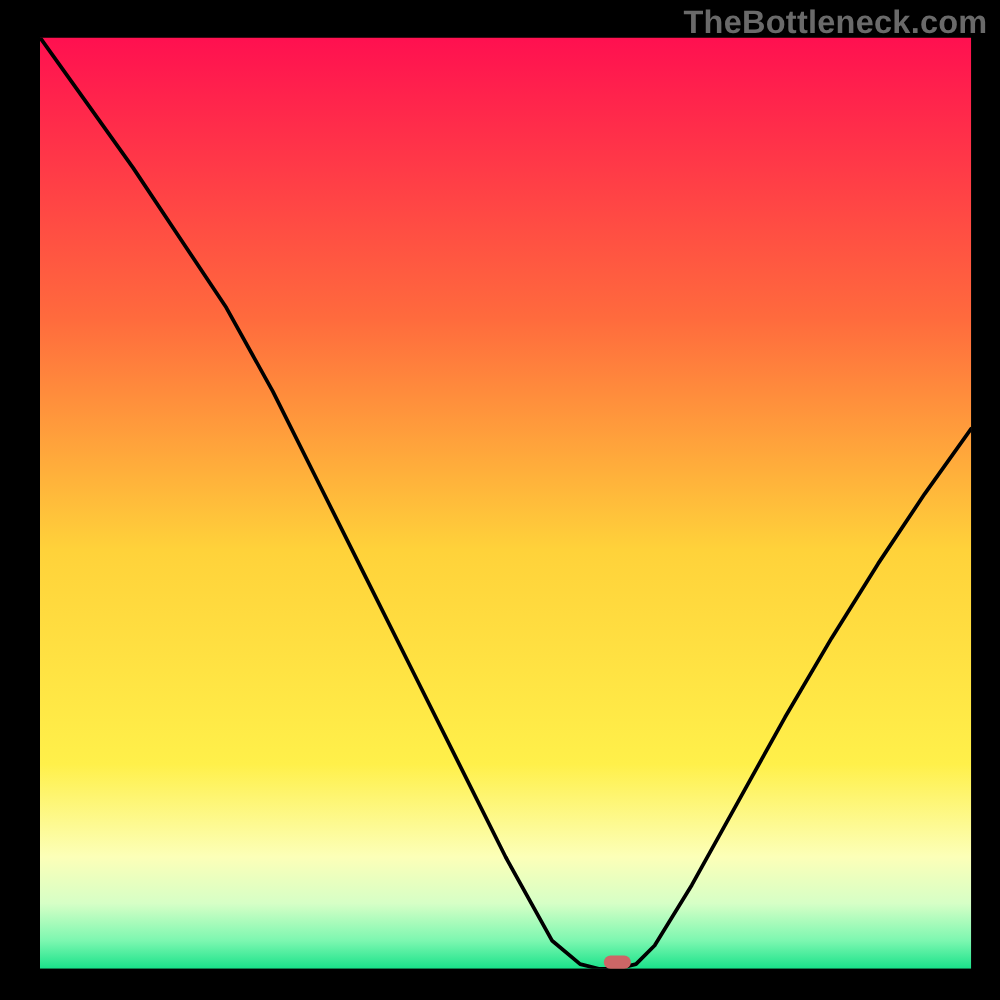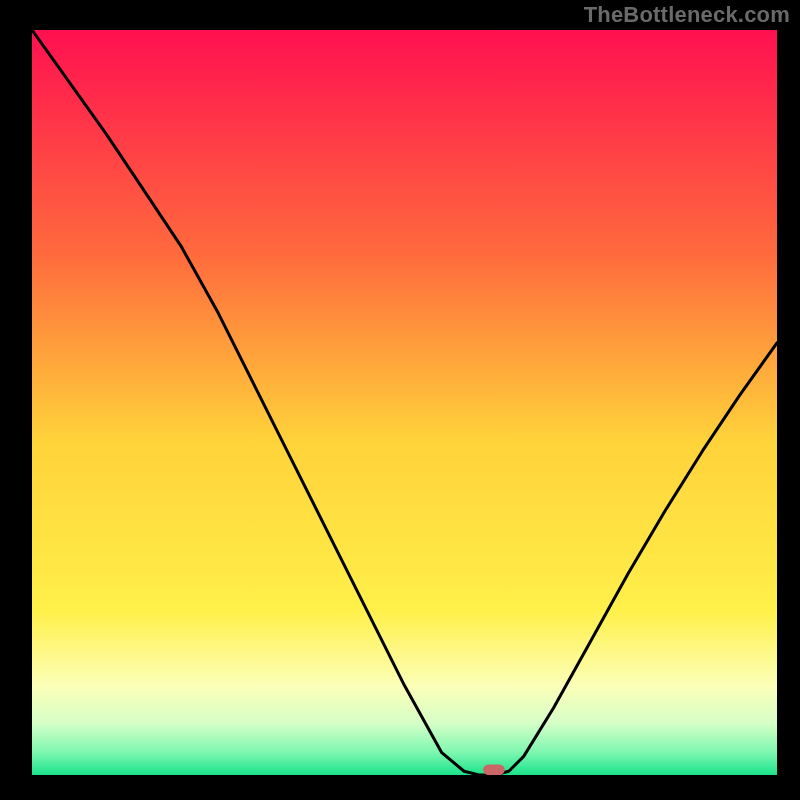--- a/index.html
+++ b/index.html
@@ -15,21 +15,21 @@
     width: 800px;
     height: 800px;
     background: #000;
   }
   .watermark {
     position: absolute;
     top: 2px;
     right: 10px;
     color: #6a6a6a;
     font-family: Arial, Helvetica, sans-serif;
-    font-size: 22px;
+    font-size: 26px;
     font-weight: 600;
     letter-spacing: 0.2px;
   }
   .plot {
     position: absolute;
     left: 32px;
     top: 30px;
     width: 745px;
     height: 745px;
   }

